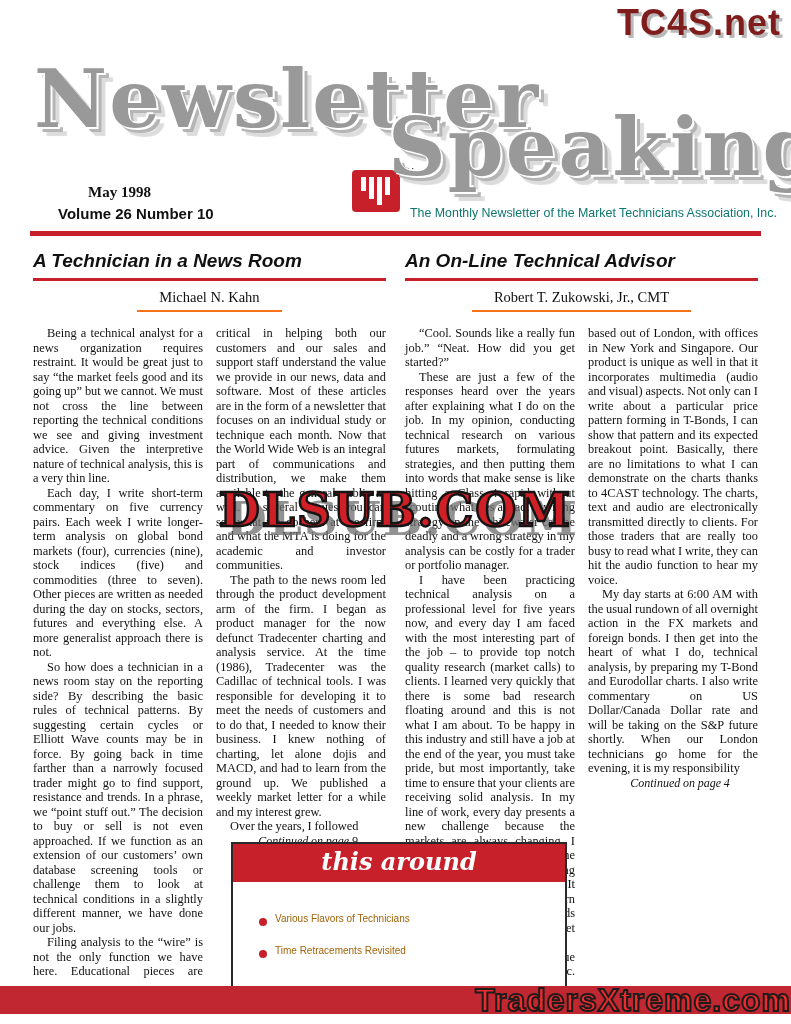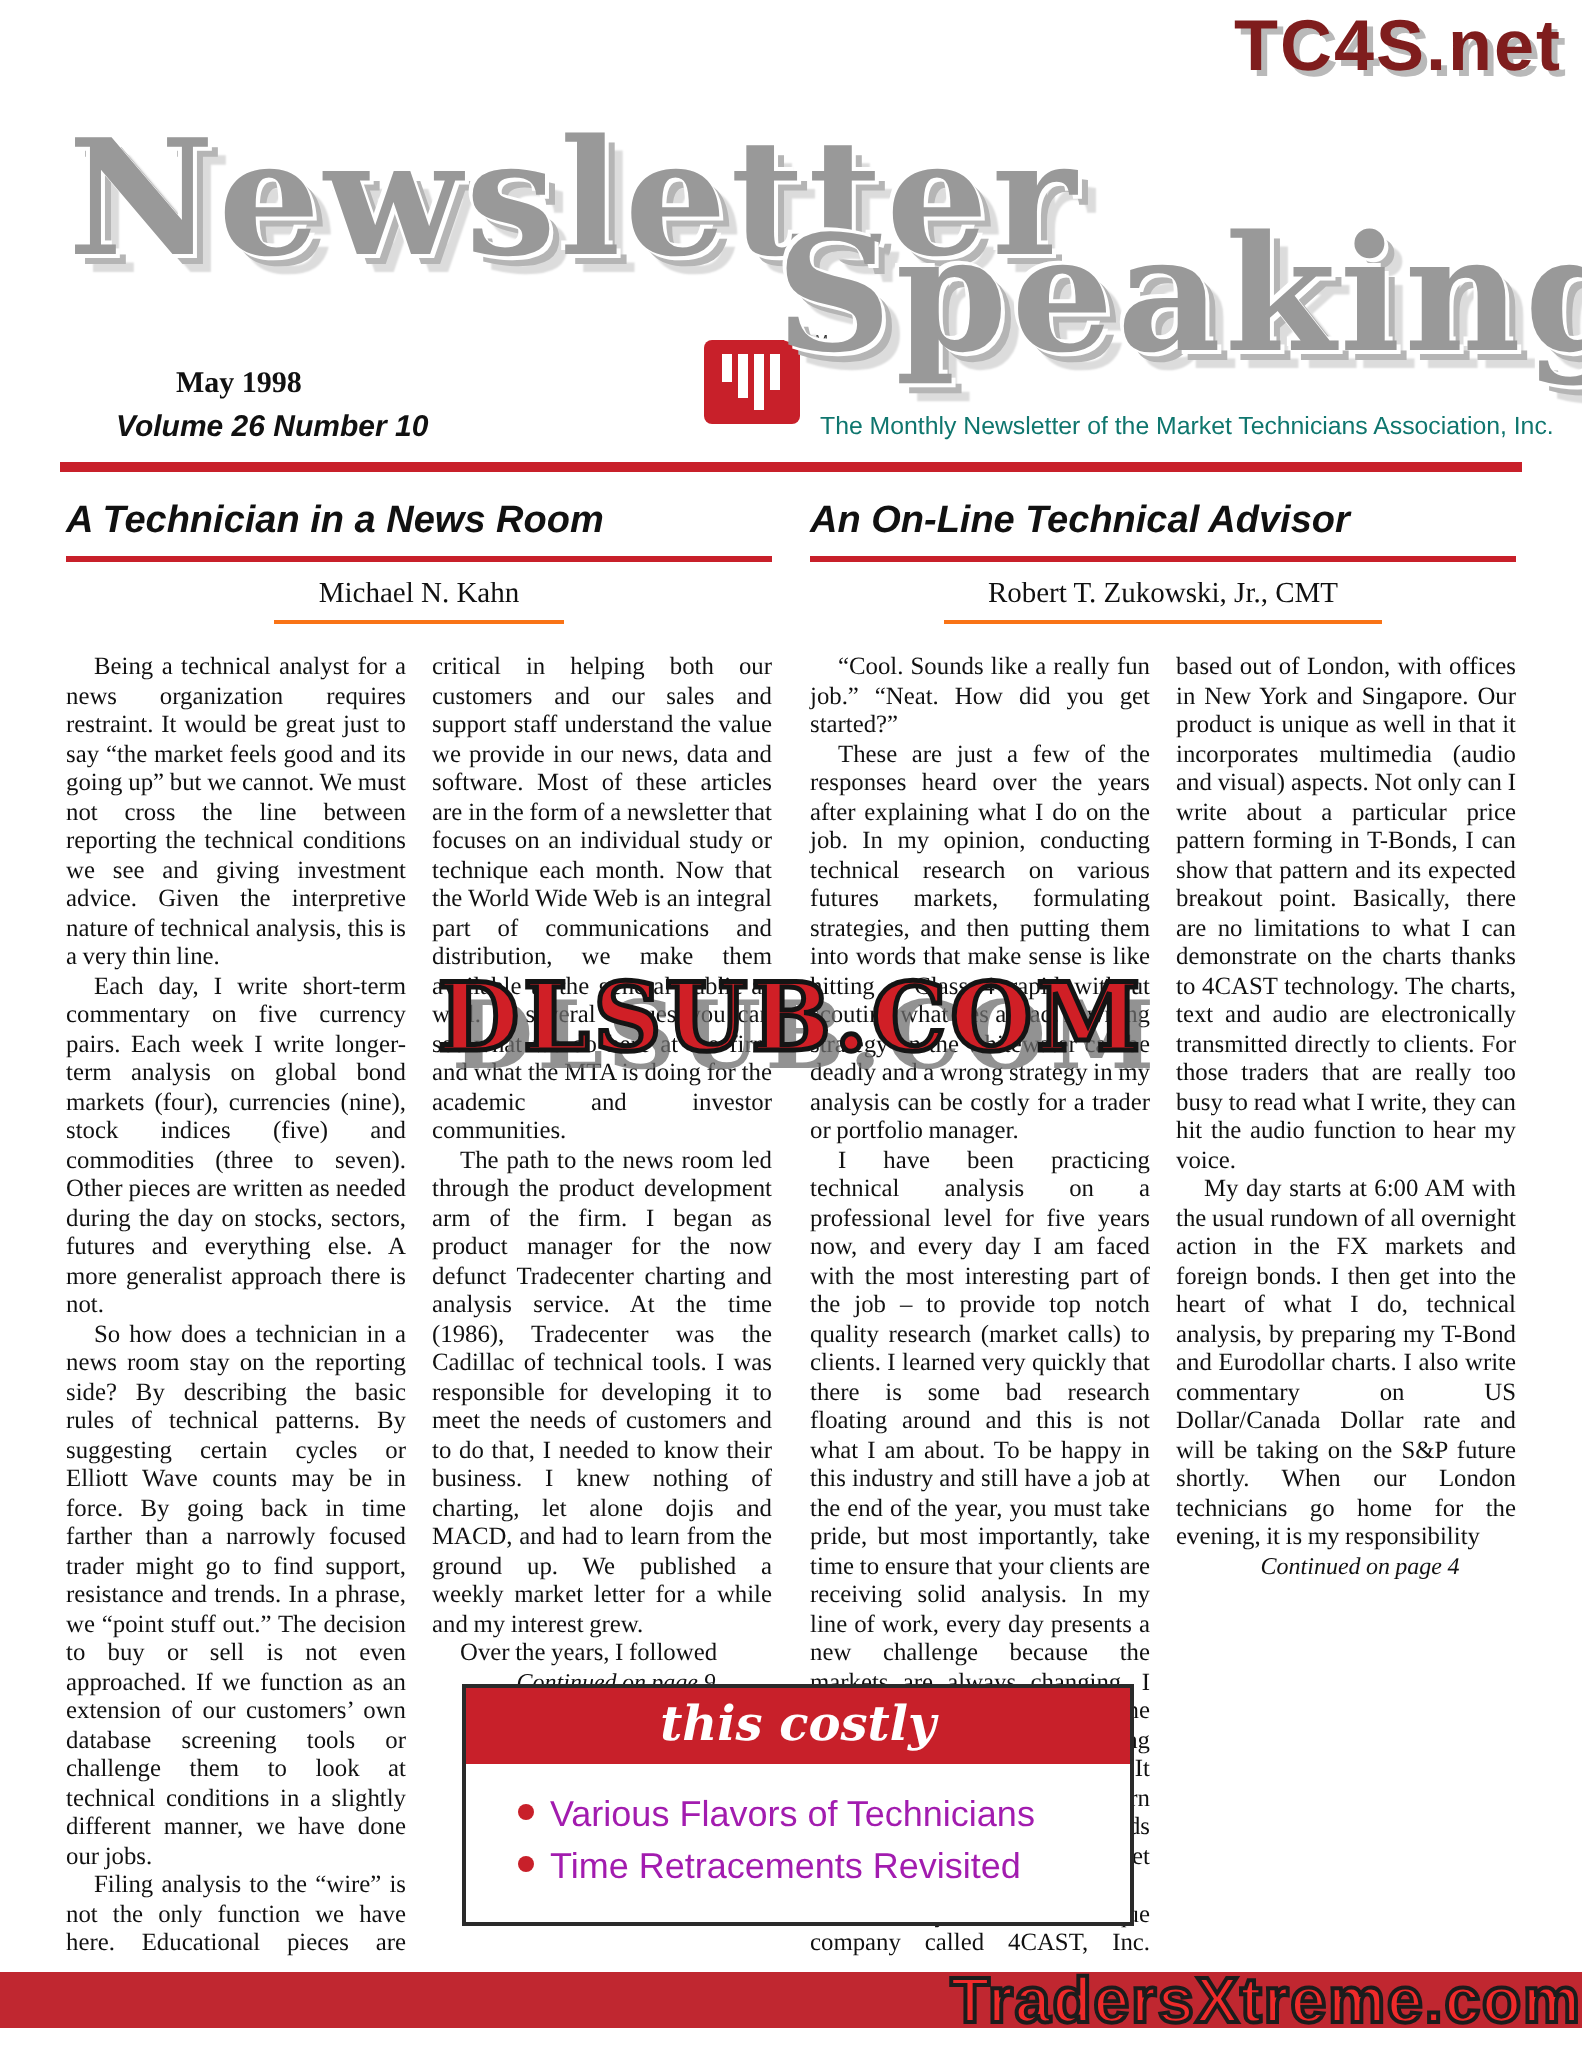--- a/index.html
+++ b/index.html
@@ -22,21 +22,21 @@
   
   .mast-word{position:absolute;font-family:"DejaVu Serif",serif;font-weight:bold;
           color:#999;letter-spacing:2px;
           text-shadow:-2px -2px 0 #fff,2px 2px 0 #fff,5px 5px 0 #b5b5b5,9px 9px 1px #dcdcdc;
           z-index:5;white-space:nowrap;}
   .mast-word.tech{left:34px;top:52px;font-size:80px;}
   .mast-word.speak{left:388px;top:100px;font-size:80px;}
   .issue-date{position:absolute;left:88px;top:184px;font-family:Liberation Serif, serif;
           font-weight:bold;font-size:15px;color:#111;}
   .volume{position:absolute;left:58px;top:205px;font-family:"Liberation Sans",sans-serif;
-          font-weight:bold;font-size:15px;color:#111;font-style:italic;}
+          font-weight:bold;font-size:15px;color:#111;}
   .logo{position:absolute;left:352px;top:170px;width:48px;height:42px;}
   .sm-mark{position:absolute;left:402px;top:166px;font-family:"Liberation Sans",sans-serif;
           font-size:8px;color:#333;}
   .tagline{position:absolute;left:410px;top:206px;font-family:"Liberation Sans",sans-serif;
           font-size:12.4px;color:#0f766e;}
   .mast-rule{position:absolute;left:30px;right:30px;top:231px;height:5px;background:#c8202a;}
 
   
   .articles{position:absolute;left:33px;top:250px;width:725px;display:flex;gap:19px;z-index:1;}
   .article{width:353px;}
@@ -52,22 +52,22 @@
   .cols p{margin:0;text-indent:14px;}
   .flow{display:contents;}
   .continued{font-style:italic;text-align:center;text-indent:0;margin-top:2px;font-size:12px;}
 
   
   .tm-box{position:absolute;left:231px;top:842px;width:332px;background:#fff;
           border:2px solid #2a2a2a;z-index:20;}
   .tm-head{background:#c8202a;color:#fff;font-family:"DejaVu Serif",serif;font-style:italic;
           font-weight:bold;font-size:24px;text-align:center;padding:3px 0 6px;}
   .tm-list{list-style:none;margin:0;padding:10px 14px 12px 26px;}
-  .tm-list li{font-family:"Liberation Sans",sans-serif;font-size:18px;color:#a21caf;
-          margin:5px 0;position:relative;padding-left:16px;}
+  .tm-list li{font-family:"Liberation Sans",sans-serif;font-size:10px;color:#a16207;
+          margin:21px 0;position:relative;padding-left:16px;}
   .tm-list li::before{content:"";position:absolute;left:0;top:5px;width:8px;height:8px;
           border-radius:50%;background:#c8202a;}
 </style>
 </head>
 <body>
 
 <div class="page">
 
   <div class="wm-top">TC4S.net</div>
   <div class="wm-center">DLSUB.COM</div>
@@ -114,20 +114,20 @@
       </div>
       <div class="cols">
         <div class="flow"><p>“Cool.  Sounds like a really fun job.”  “Neat.  How did you get started?”</p><p>These are just a few of the responses heard over the years after explaining what I do on the job.  In my opinion, conducting technical research on various futures markets, formulating strategies, and then putting them into words that make sense is like hitting a Class 4 rapid without scouting what lies ahead.  A wrong strategy on the whitewater can be deadly and a wrong strategy in my analysis can be costly for a trader or portfolio manager.</p><p>I have been practicing technical analysis on a professional level for five years now, and every day I am faced with the most interesting part of the job – to provide top notch quality research (market calls) to clients.  I learned very quickly that there is some bad research floating around and this is not what I am about.  To be happy in this industry and still have a job at the end of the year, you must take pride, but most importantly, take time to ensure that your clients are receiving solid analysis.  In my line of work, every day presents a new challenge because the markets are always changing.  I know that when I arrive in the office every morning, something new awaits my inspection.  It could be a 3 or 4 Yen pattern breakdown affecting the T-Bonds one day to world stock market turmoil the next.</p><p>I currently work for a unique company called 4CAST, Inc. based out of London, with offices in New York and Singapore.  Our product is unique as well in that it incorporates multimedia (audio and visual) aspects.  Not only can I write about a particular price pattern forming in T-Bonds, I can show that pattern and its expected breakout point.  Basically, there are no limitations to what I can demonstrate on the charts thanks to 4CAST technology.  The charts, text and audio are electronically transmitted directly to clients.  For those traders that are really too busy to read what I write, they can hit the audio function to hear my voice.</p><p>My day starts at 6:00 AM with the usual rundown of all overnight action in the FX markets and foreign bonds.  I then get into the heart of what I do, technical analysis, by preparing my T-Bond and Eurodollar charts.  I also write commentary on US Dollar/Canada Dollar rate and will be taking on the S&amp;P future shortly.  When our London technicians go home for the evening, it is my responsibility</p></div>
         <p class="continued">Continued on page 4</p>
       </div>
     </div>
 
   </div>
 
   <div class="tm-box">
-    <div class="tm-head">this costly</div>
+    <div class="tm-head">this around</div>
     <ul class="tm-list">
         <li>Various Flavors of Technicians</li>
         <li>Time Retracements Revisited</li>
       </ul>
   </div>
 
 </div>
 
 </body></html>

